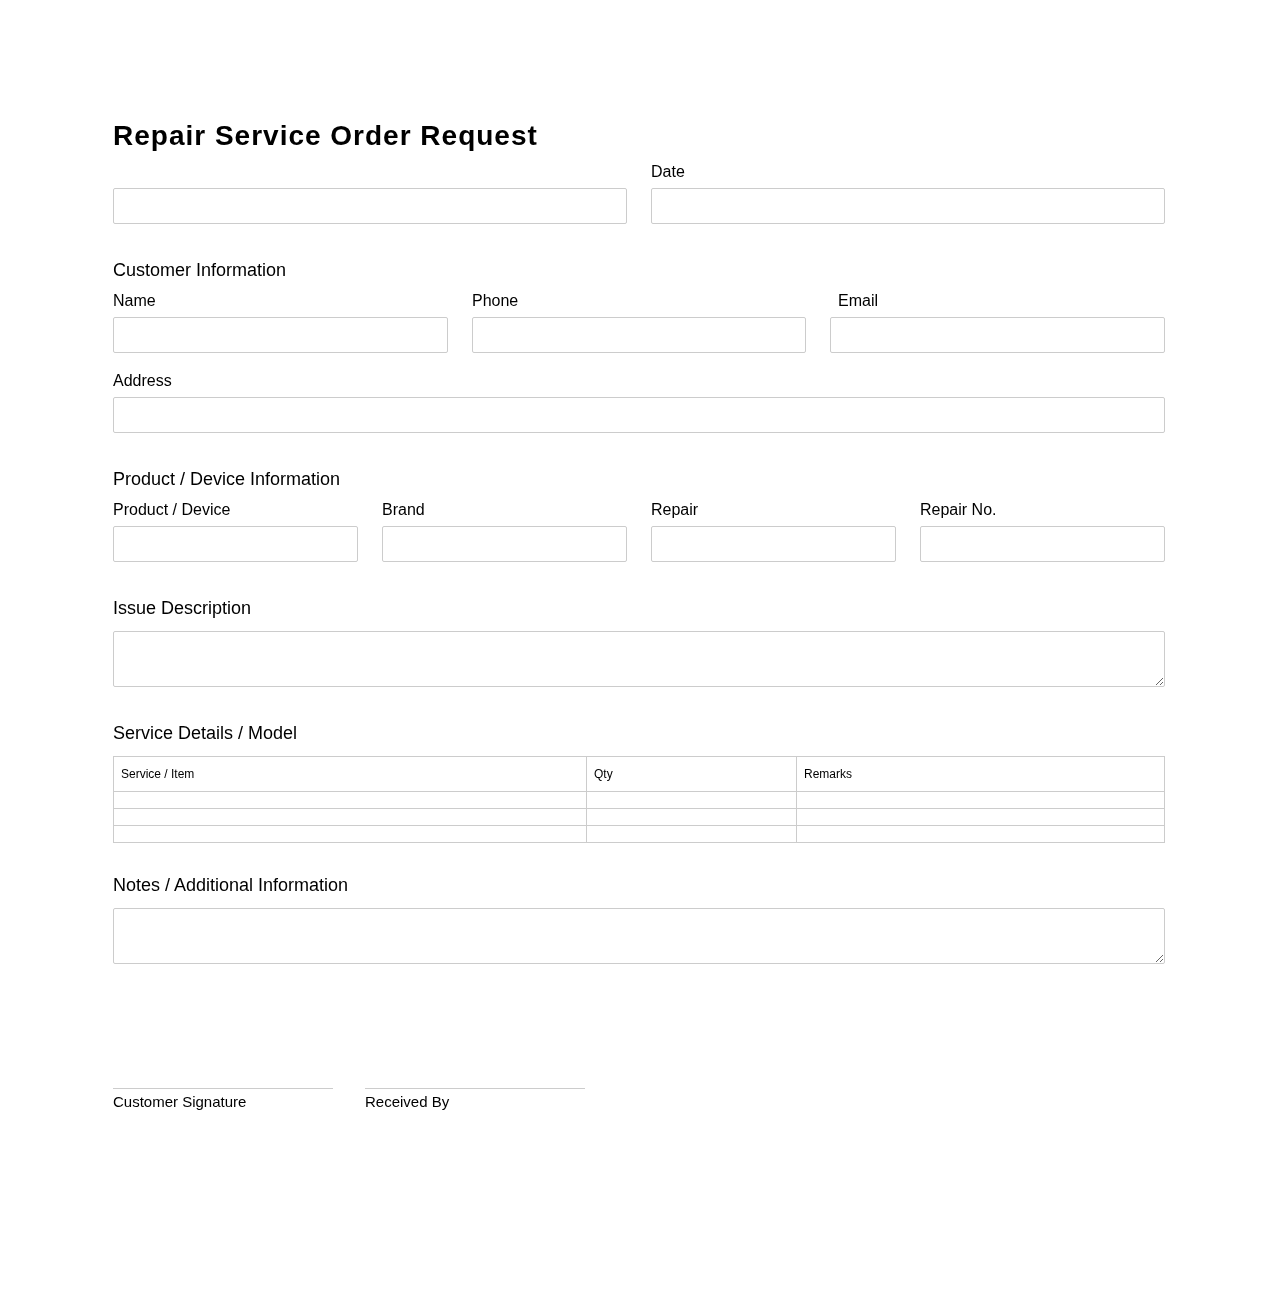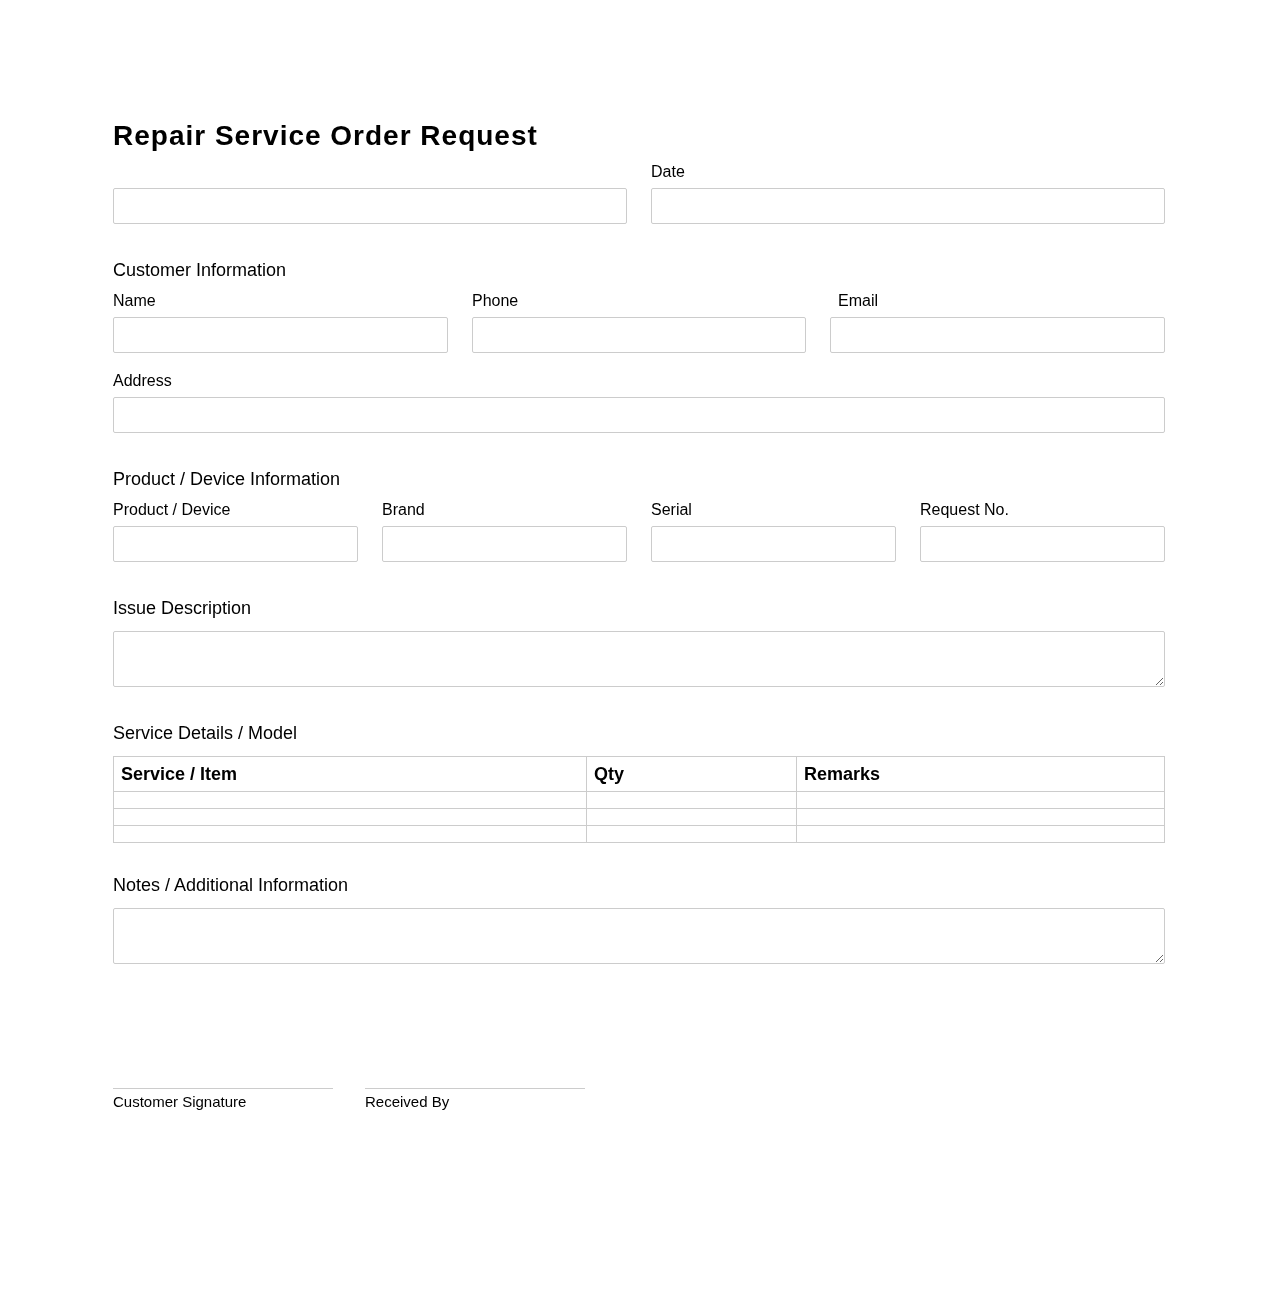--- a/index.html
+++ b/index.html
@@ -19,21 +19,21 @@
       background: #fff; height: 36px; padding: 0 8px;
       font-family: "Liberation Sans", sans-serif; font-size: 16px; outline: none;
     }
     textarea.input { height: 56px; resize: both; padding: 6px 8px; }
     table.items {
       border-collapse: collapse; left: 113px; top: 756px; width: 1052px;
     }
     table.items th, table.items td {
       border: 1px solid #cccccc; text-align: left; padding: 0 7px;
     }
-    table.items th { height: 34px; font-size: 18px; font-weight: bold; }
+    table.items th { height: 34px; font-size: 12px; font-weight: normal; }
     table.items td { height: 16px; }
     .sig-line { border-top: 1px solid #cccccc; width: 220px; height: 0; }
     .sig-label { font-size: 15px; line-height: 17px; }
   </style>
 </head>
 <body>
 
 <h1 class="abs title">Repair Service Order Request</h1>
 
 <div class="abs label" style="left:113px; top:168px;margin-top:32px;">Order No.</div>
@@ -49,23 +49,23 @@
 <div class="abs label" style="left:830px; top:292px;margin-left:8px;">Email</div>
 <input class="abs input" style="left: 830px; top: 317px; width: 335px;" value="">
 <div class="abs label" style="left:113px; top:372px;">Address</div>
 <input class="abs input" style="left: 113px; top: 397px; width: 1052px;" value="">
 
 <div class="abs section" style="left:113px; top:469px;">Product / Device Information</div>
 <div class="abs label" style="left:113px; top:501px;">Product / Device</div>
 <input class="abs input" style="left: 113px; top: 526px; width: 245px;" value="">
 <div class="abs label" style="left:382px; top:501px;">Brand</div>
 <input class="abs input" style="left: 382px; top: 526px; width: 245px;" value="">
-<div class="abs label" style="left:651px; top:501px;">Serial</div>
+<div class="abs label" style="left:651px; top:501px;">Repair</div>
 <input class="abs input" style="left: 651px; top: 526px; width: 245px;" value="">
-<div class="abs label" style="left:920px; top:501px;">Request No.</div>
+<div class="abs label" style="left:920px; top:501px;">Repair No.</div>
 <input class="abs input" style="left: 920px; top: 526px; width: 245px;" value="">
 
 <div class="abs section" style="left:113px; top:598px;">Issue Description</div>
 <textarea class="abs input" style="left: 113px; top: 631px; width: 1052px;"></textarea>
 
 <div class="abs section" style="left:113px; top:723px;">Service Details / Model</div>
 <table class="abs items">
   <thead>
     <tr>
       <th style="width:458px;">Service / Item</th>

